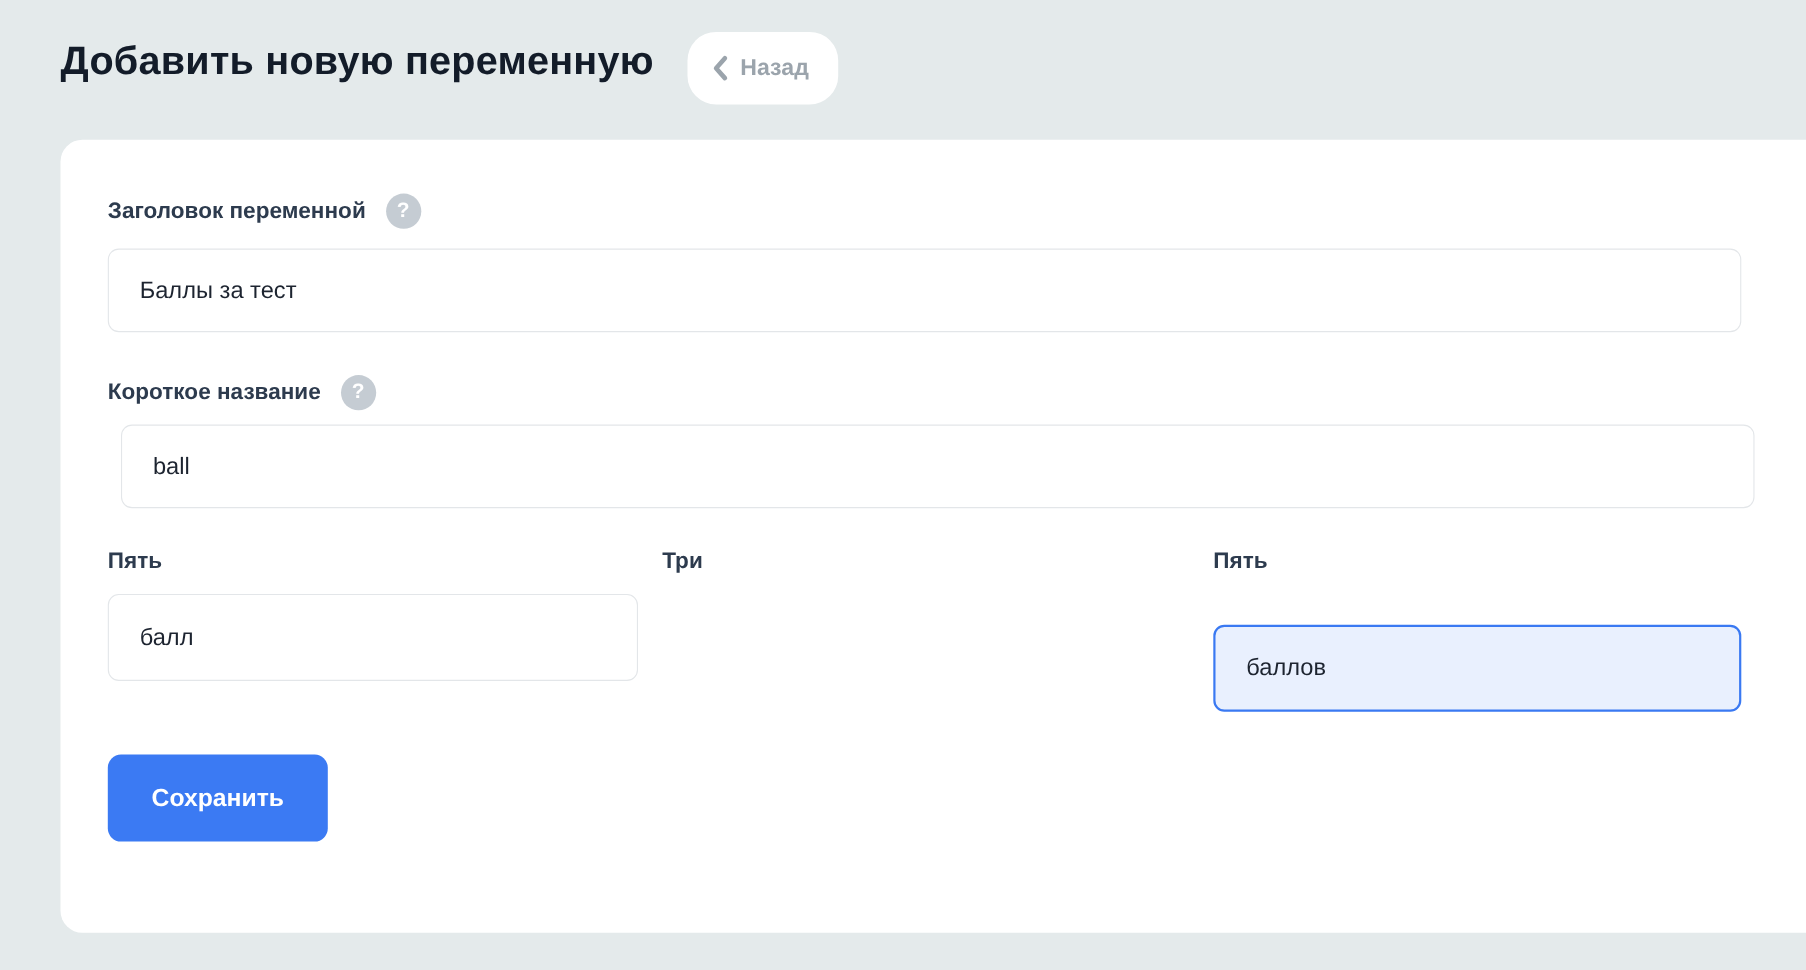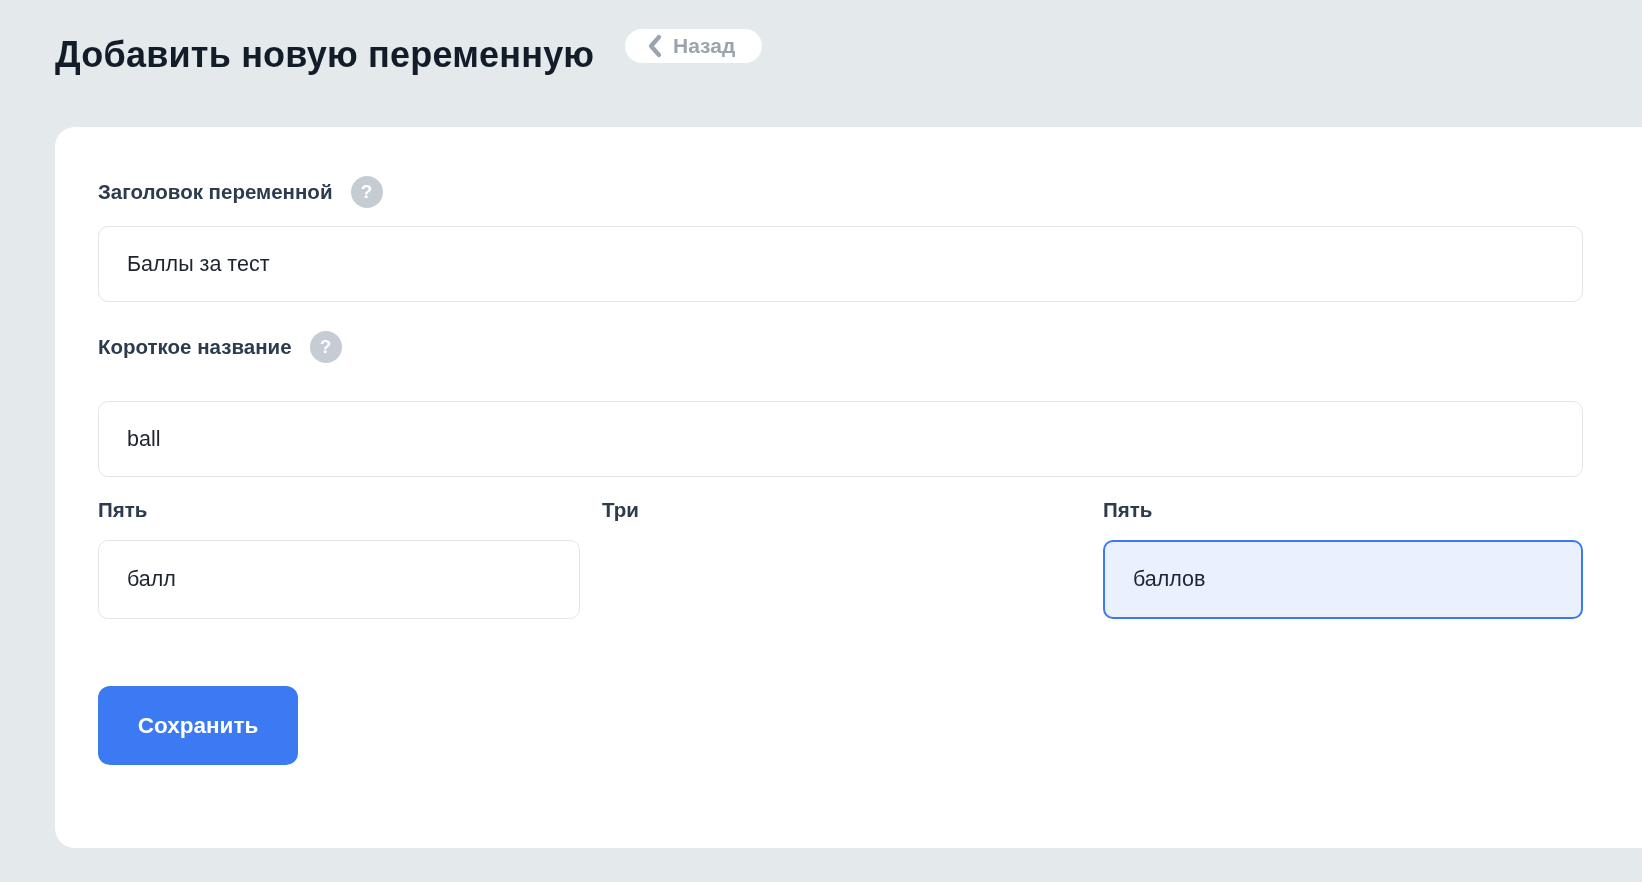--- a/index.html
+++ b/index.html
@@ -22,21 +22,21 @@
     top: 34px;
     font-size: 36px;
     font-weight: 700;
     color: #131c29;
     letter-spacing: 0.2px;
   }
   .back-btn {
     position: absolute;
     left: 625px;
     top: 29px;
-    height: 34px;
+    height: 66px;
     padding: 0 27px 0 22px;
     border: none;
     border-radius: 26px;
     background: #ffffff;
     display: flex;
     align-items: center;
     gap: 11px;
     cursor: pointer;
     font-family: "Liberation Sans", sans-serif;
   }
@@ -90,20 +90,21 @@
     padding: 0 28px;
     font-family: "Liberation Sans", sans-serif;
     font-size: 21.5px;
     color: #1d2430;
     outline: none;
   }
   .text-input.wide { left: 43px; width: 1485px; }
   .text-input.focused {
     border: 2px solid #3a79f2;
     background: #e9f0fe;
+    margin-top: 28px;
   }
   .save-btn {
     position: absolute;
     left: 43px;
     top: 559px;
     width: 200px;
     height: 79px;
     border: none;
     border-radius: 12px;
     background: #3b7af3;
@@ -131,25 +132,25 @@
   </button>
 
   <main class="card">
 
     <div class="label-row" style="left:43px; top:49px;">
       <span class="field-label">Заголовок переменной</span>
       <span class="help-badge">?</span>
     </div>
     <input class="text-input wide" style="top: 99px;" type="text" value="Баллы за тест">
 
-    <div class="label-row" style="left:43px; top:204px;">
+    <div class="label-row" style="left:43px; top:214px;">
       <span class="field-label">Короткое название</span>
       <span class="help-badge">?</span>
     </div>
-    <input class="text-input wide" style="top: 274px;" type="text" value="ball">
+    <input class="text-input wide" style="top: 259px; margin-left: 12px;" type="text" value="ball">
 
     <div class="label-row" style="left:43px; top:371px;">
       <span class="field-label">Пять</span>
     </div>
     <div class="label-row" style="left:547px; top:371px;">
       <span class="field-label">Три</span>
     </div>
     <div class="label-row" style="left:1048px; top:371px;">
       <span class="field-label">Пять</span>
     </div>

